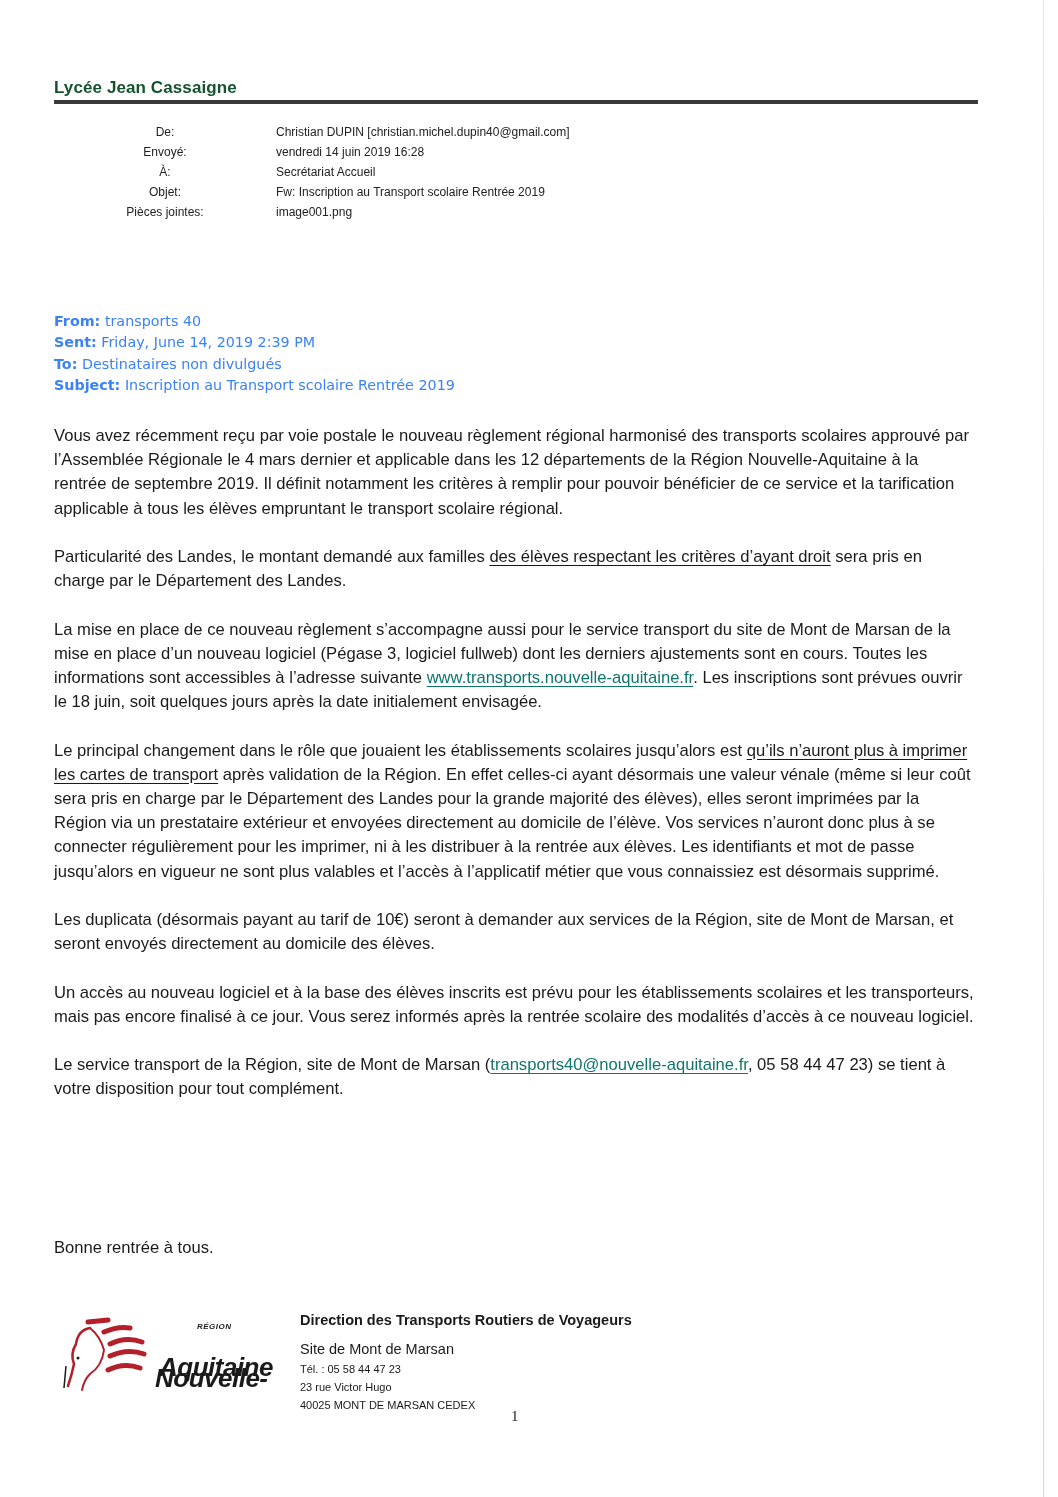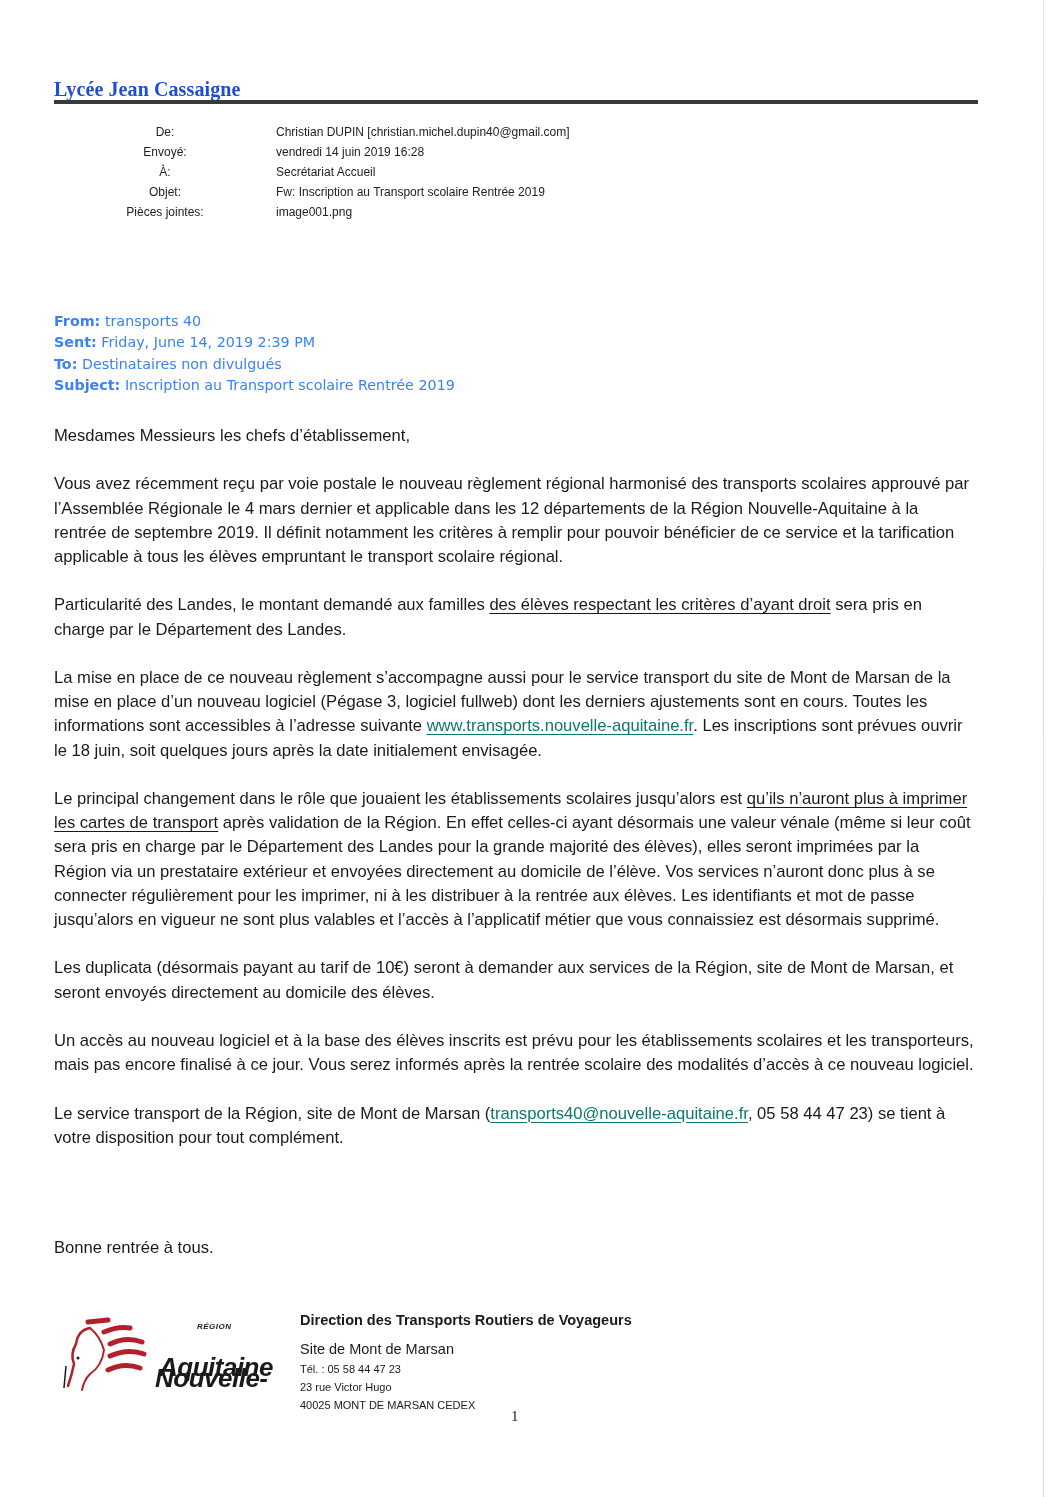--- a/index.html
+++ b/index.html
@@ -12,23 +12,23 @@
     }
     .page { position: absolute; left: 0; top: 0; width: 1058px; height: 1497px; }
 
     .scanline {
       position: absolute; left: 1043px; top: 0; width: 1px; height: 1497px;
       background: linear-gradient(#e6e6e6, #dcdcdc);
     }
 
     .title {
       position: absolute; left: 54px; top: 78px;
-      font-family: Liberation Serif, serif;
-      font-size: 20px; font-weight: bold; letter-spacing: 0.1px;
-      color: #1d4ed8;
+      font-family: Liberation Sans, sans-serif;
+      font-size: 17px; font-weight: bold; letter-spacing: 0.1px;
+      color: #14532d;
     }
     .title-rule {
       position: absolute; left: 54px; top: 100px; width: 924px; height: 4px;
       background: #3a3a3a;
     }
 
     .hdr {
       position: absolute; left: 54px; top: 122px;
       font-family: "Liberation Sans", sans-serif;
       font-size: 12px; line-height: 20px; color: #222; text-align: center;
@@ -126,21 +126,20 @@
   </div>
 
   <div class="fwd">
     <div><b>From:</b> <span>transports 40</span></div>
     <div><b>Sent:</b> <span>Friday, June 14, 2019 2:39 PM</span></div>
     <div><b>To:</b> <span>Destinataires non divulgués</span></div>
     <div><b>Subject:</b> <span>Inscription au Transport scolaire Rentrée 2019</span></div>
   </div>
 
   <div class="body">
-    <p class="para">Mesdames Messieurs les chefs d’établissement,</p>
     <p class="para">Vous avez récemment reçu par voie postale le nouveau règlement régional harmonisé des transports scolaires approuvé par l’Assemblée Régionale le 4 mars dernier et applicable dans les 12 départements de la Région Nouvelle-Aquitaine à la rentrée de septembre 2019. Il définit notamment les critères à remplir pour pouvoir bénéficier de ce service et la tarification applicable à tous les élèves empruntant le transport scolaire régional.</p>
     <p class="para"><span>Particularité des Landes, le montant demandé aux familles </span><span class="u">des élèves respectant les critères d’ayant droit</span><span> sera pris en charge par le Département des Landes.</span></p>
     <p class="para"><span>La mise en place de ce nouveau règlement s’accompagne aussi pour le service transport du site de Mont de Marsan de la mise en place d’un nouveau logiciel (Pégase 3, logiciel fullweb) dont les derniers ajustements sont en cours. Toutes les informations sont accessibles à l’adresse suivante </span><a class="link">www.transports.nouvelle-aquitaine.fr</a><span>. Les inscriptions sont prévues ouvrir le 18 juin, soit quelques jours après la date initialement envisagée.</span></p>
     <p class="para"><span>Le principal changement dans le rôle que jouaient les établissements scolaires jusqu’alors est </span><span class="u">qu’ils n’auront plus à imprimer les cartes de transport</span><span> après validation de la Région. En effet celles-ci ayant désormais une valeur vénale (même si leur coût sera pris en charge par le Département des Landes pour la grande majorité des élèves), elles seront imprimées par la Région via un prestataire extérieur et envoyées directement au domicile de l’élève. Vos services n’auront donc plus à se connecter régulièrement pour les imprimer, ni à les distribuer à la rentrée aux élèves. Les identifiants et mot de passe jusqu’alors en vigueur ne sont plus valables et l’accès à l’applicatif métier que vous connaissiez est désormais supprimé.</span></p>
     <p class="para">Les duplicata (désormais payant au tarif de 10€) seront à demander aux services de la Région, site de Mont de Marsan, et seront envoyés directement au domicile des élèves.</p>
     <p class="para">Un accès au nouveau logiciel et à la base des élèves inscrits est prévu pour les établissements scolaires et les transporteurs, mais pas encore finalisé à ce jour. Vous serez informés après la rentrée scolaire des modalités d’accès à ce nouveau logiciel.</p>
     <p class="para"><span>Le service transport de la Région, site de Mont de Marsan (</span><a class="link">transports40@nouvelle-aquitaine.fr</a><span>, 05 58 44 47 23) se tient à votre disposition pour tout complément.</span></p>
   </div>
 
   <div class="closing">Bonne rentrée à tous.</div>

